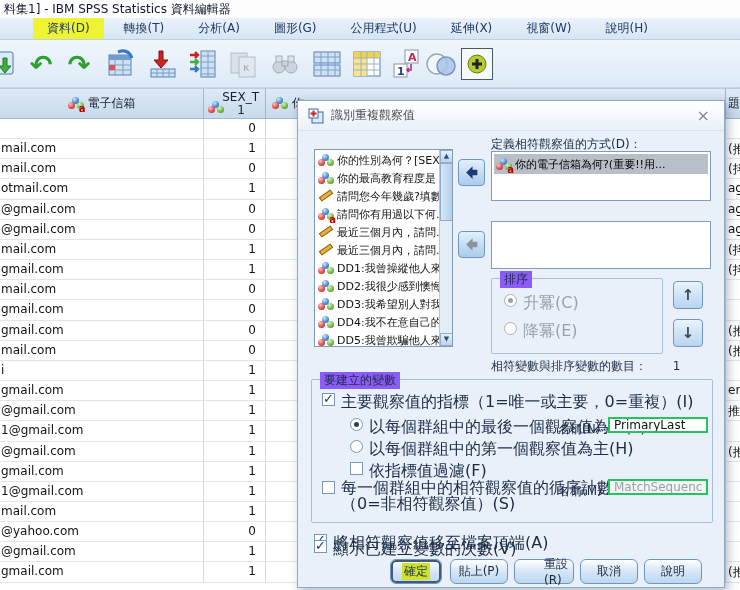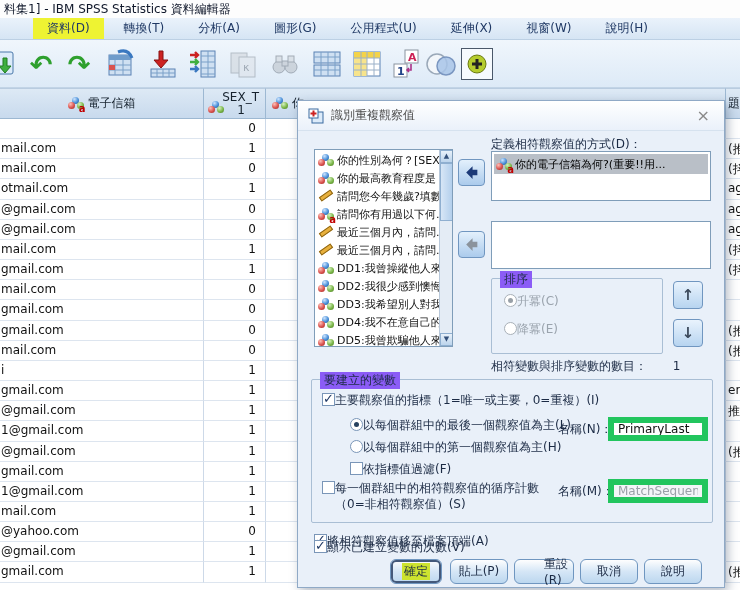--- a/index.html
+++ b/index.html
@@ -85,32 +85,32 @@
   #selbox { position:absolute; left:193px; top:50px; width:220px; height:50px;
     background:#fff; border:1px solid #7f9db9; padding:2px; }
   #selitem { display:flex; align-items:center; gap:3px; height:20px; background:#b9bfc7;
     border:1px dotted #6a7widening5; font-size:11px; color:#000; padding:0 2px; white-space:nowrap; overflow:hidden; }
   #sortbox { position:absolute; left:193px; top:120px; width:220px; height:48px;
     background:#fff; border:1px solid #7f9db9; }
 
   .grp { position:absolute; border:1px solid #a9bed4; border-radius:2px; }
   .grp > .legend { position:absolute; top:-8px; left:8px; background:#8b5cf6; padding:0 4px;
     font-size:12px; color:#1c2b45; white-space:nowrap; }
-  .row { position:absolute; display:flex; align-items:flex-start; font-size:12px;
+  .row { position:absolute; display:flex; align-items:flex-start; gap:6px; font-size:16px;
     color:#1c2b45; white-space:nowrap; }
   .row.gray { color:#9aa3ad; }
 
   .cb { width:13px; height:13px; border:1px solid #7a96b8; background:#fff; position:relative; flex:none; margin-top:1px; }
   .cb.checked::after { content:"✓"; position:absolute; left:0px; top:-3px; color:#1f3864; font-weight:bold; font-size:13px; }
   .rb { width:13px; height:13px; border:1px solid #7a96b8; border-radius:50%; background:#fff; position:relative; flex:none; margin-top:1px; }
   .rb.sel::after { content:""; position:absolute; left:3px; top:3px; width:5px; height:5px; border-radius:50%; background:#27415f; }
   .rb.dis { border-color:#a8b0b8; }
   .rb.dis.sel::after { background:#98a0a8; }
 
-  .tfield { position:absolute; height:24px; border:6px solid #22c55e; background:#fff;
+  .tfield { position:absolute; height:16px; border:2px solid #22c55e; background:#fff;
     font-size:12px; color:#111; padding:0 4px; font-family:"DejaVu Sans","Liberation Sans",sans-serif; }
   .tfield:disabled { background:#f3f5f8; color:#9aa0a8; }
 
   .btnrow-btn { position:absolute; top:458px; height:25px; border:1px solid #6f96c0; border-radius:6px;
     background:linear-gradient(#fefefe,#d5e6f6 50%,#bcd7ef); font-size:12px; color:#1c2b45;
     display:flex; align-items:center; justify-content:center; cursor:default; }
   .btnrow-btn.default { box-shadow:0 0 0 2px #44597a inset; }
   .btnrow-btn.default .blabel { background:#cde32f; padding:0 2px; }
 
   svg { display:block; }

